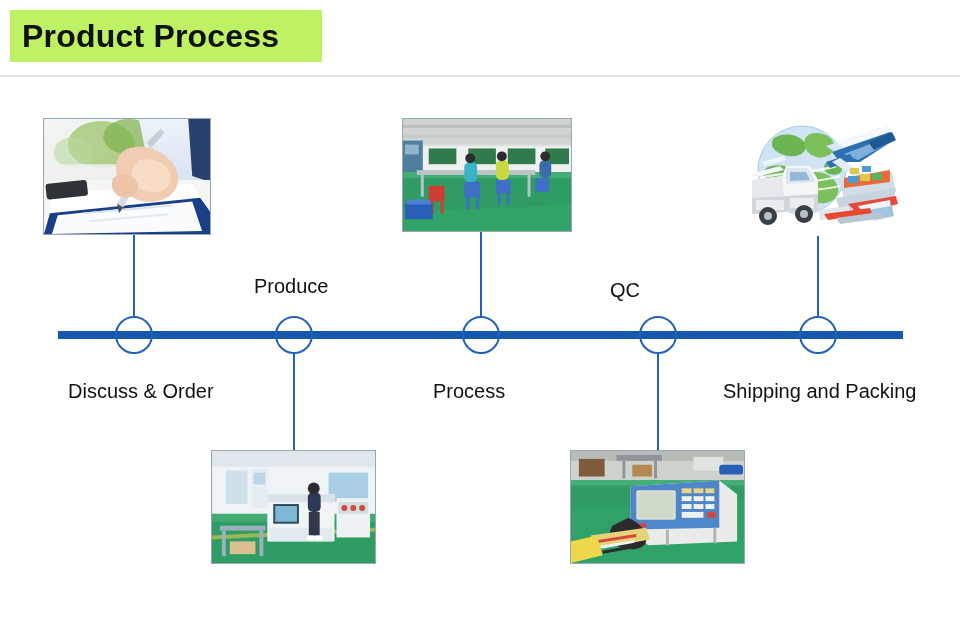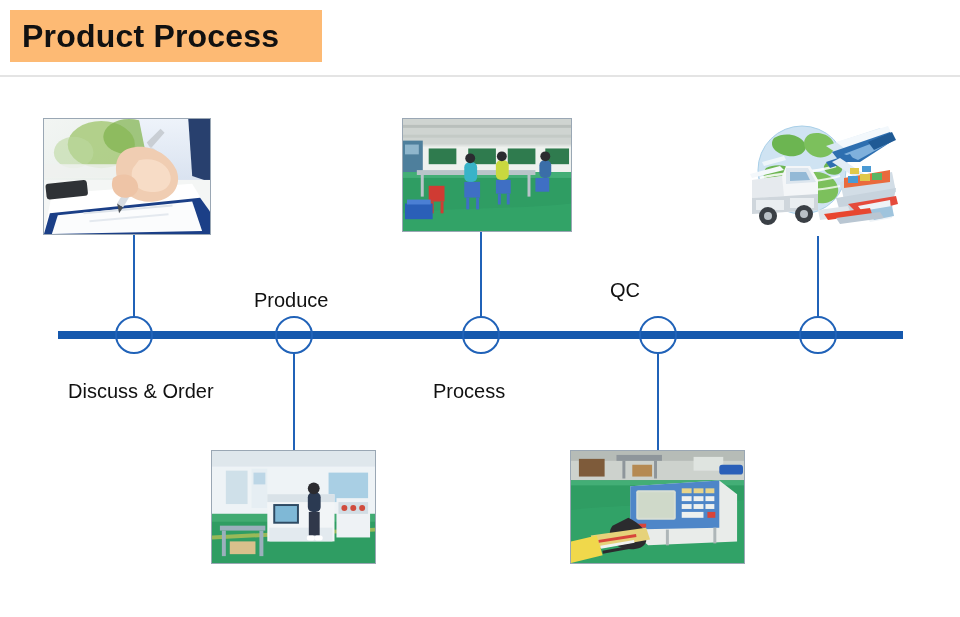--- a/index.html
+++ b/index.html
@@ -20,21 +20,21 @@
     overflow: hidden;
   }
 
   
   .page-title {
     position: absolute;
     left: 10px;
     top: 10px;
     width: 312px;
     height: 52px;
-    background: #fdba74;
+    background: #bef264;
     display: flex;
     align-items: center;
     box-sizing: border-box;
     padding-left: 12px;
   }
   .page-title span {
     font-size: 32px;
     font-weight: bold;
     color: #111111;
     letter-spacing: 0.2px;
@@ -138,21 +138,21 @@
       <rect x="2" y="64" width="42" height="16" rx="3" fill="#2f3236" transform="rotate(-6 23 72)"></rect>
       <path d="M104 24 L118 10 L122 14 L108 30 Z" fill="#c9ced4"></path>
       <path d="M74 86 L108 28 L114 32 L80 90 Z" fill="#d7dcE2"></path>
       <path d="M74 86 L80 90 L76 96 Z" fill="#4a4f55"></path>
       <path d="M86 30 C104 24 126 34 134 52 C140 68 130 82 112 84 C94 86 78 76 74 60 C71 46 74 34 86 30 Z" fill="#f0cdb2"></path>
       <path d="M96 42 C112 38 126 46 128 58 C130 70 118 76 106 74 C92 72 86 60 90 50 Z" fill="#f7dcc6"></path>
       <path d="M70 60 C78 54 90 56 94 64 C98 72 92 80 82 80 C72 80 66 70 70 60 Z" fill="#eec4a6"></path>
     </svg>
   </div>
 
-  <div class="stage-label" style="left:254px; top:290px;text-align:center;">Produce</div>
+  <div class="stage-label" style="left:254px; top:276px;text-align:center;">Produce</div>
   <div class="node" style="left:275px; top:316px;"></div>
   <div class="connector" style="left:293px; top:354px; height:96px;"></div>
 
   <div class="photo framed" style="left:211px; top:450px; width:165px; height:114px;">
     <svg viewBox="0 0 165 114" preserveAspectRatio="none">
       <rect x="0" y="0" width="165" height="114" fill="#e8eef2"></rect>
       <rect x="0" y="0" width="165" height="16" fill="#dfe7ec"></rect>
       <rect x="0" y="16" width="165" height="48" fill="#eef3f6"></rect>
       <rect x="118" y="22" width="40" height="30" fill="#a9cfe4"></rect>
       <rect x="14" y="20" width="22" height="34" fill="#cfe0e9"></rect>
@@ -269,20 +269,21 @@
       <path d="M20 86 L76 78 L80 90 L24 100 Z" fill="#e6d27a"></path>
       <path d="M0 92 L26 86 L32 106 L0 114 Z" fill="#f0d84b"></path>
       <path d="M28 92 L66 86" stroke="#d8453a" stroke-width="3" fill="none"></path>
       <path d="M30 98 L64 92" stroke="#f0f2f0" stroke-width="3" fill="none"></path>
       <path d="M32 103 L60 98" stroke="#2b2b2e" stroke-width="3" fill="none"></path>
     </svg>
   </div>
 
   <div class="connector" style="left:817px; top:230px; height:86px;"></div>
   <div class="node" style="left:799px; top:316px;"></div>
+  <div class="stage-label" style="left:723px; top:381px;">Shipping and Packing</div>
 
   <div class="photo" style="left:740px; top:118px; width:160px; height:118px;">
     <svg viewBox="0 0 160 118" preserveAspectRatio="none">
       <rect x="0" y="0" width="160" height="118" fill="#ffffff"></rect>
       <circle cx="62" cy="52" r="44" fill="#cfe3f2"></circle>
       <circle cx="62" cy="52" r="44" fill="none" stroke="#a8cfe8" stroke-width="1"></circle>
       <path d="M34 20 C44 14 58 16 64 24 C70 32 60 40 48 38 C36 36 28 28 34 20 Z" fill="#6cb551"></path>
       <path d="M70 16 C82 12 96 20 94 30 C92 40 78 42 70 36 C62 30 62 20 70 16 Z" fill="#7cc05c"></path>
       <path d="M26 50 C38 44 54 48 58 58 C62 68 50 78 38 74 C26 70 20 58 26 50 Z" fill="#6cb551"></path>
       <path d="M66 56 C80 50 96 58 98 70 C100 82 86 88 74 84 C62 80 58 64 66 56 Z" fill="#7cc05c"></path>

